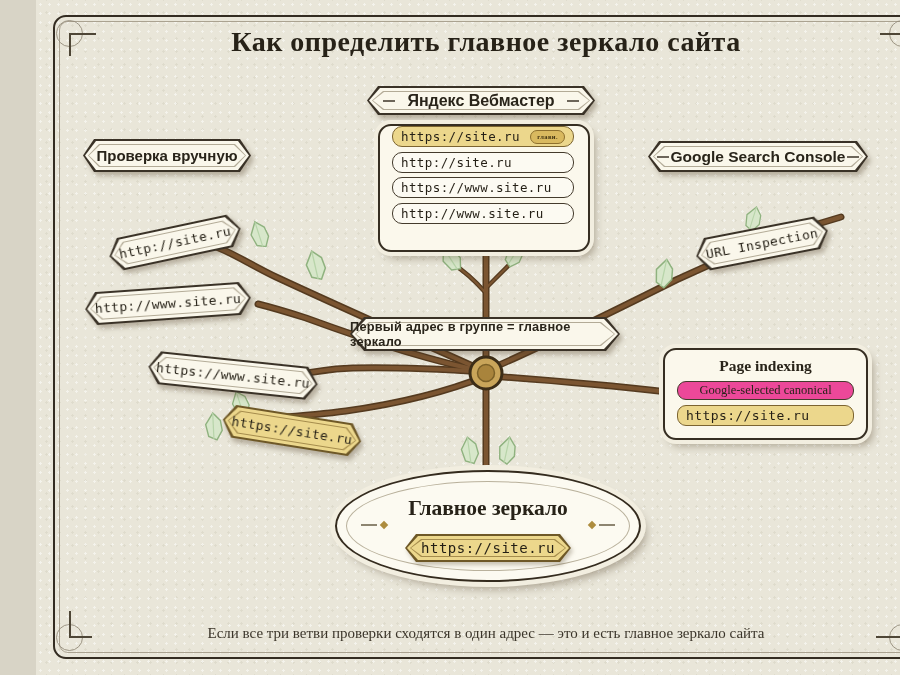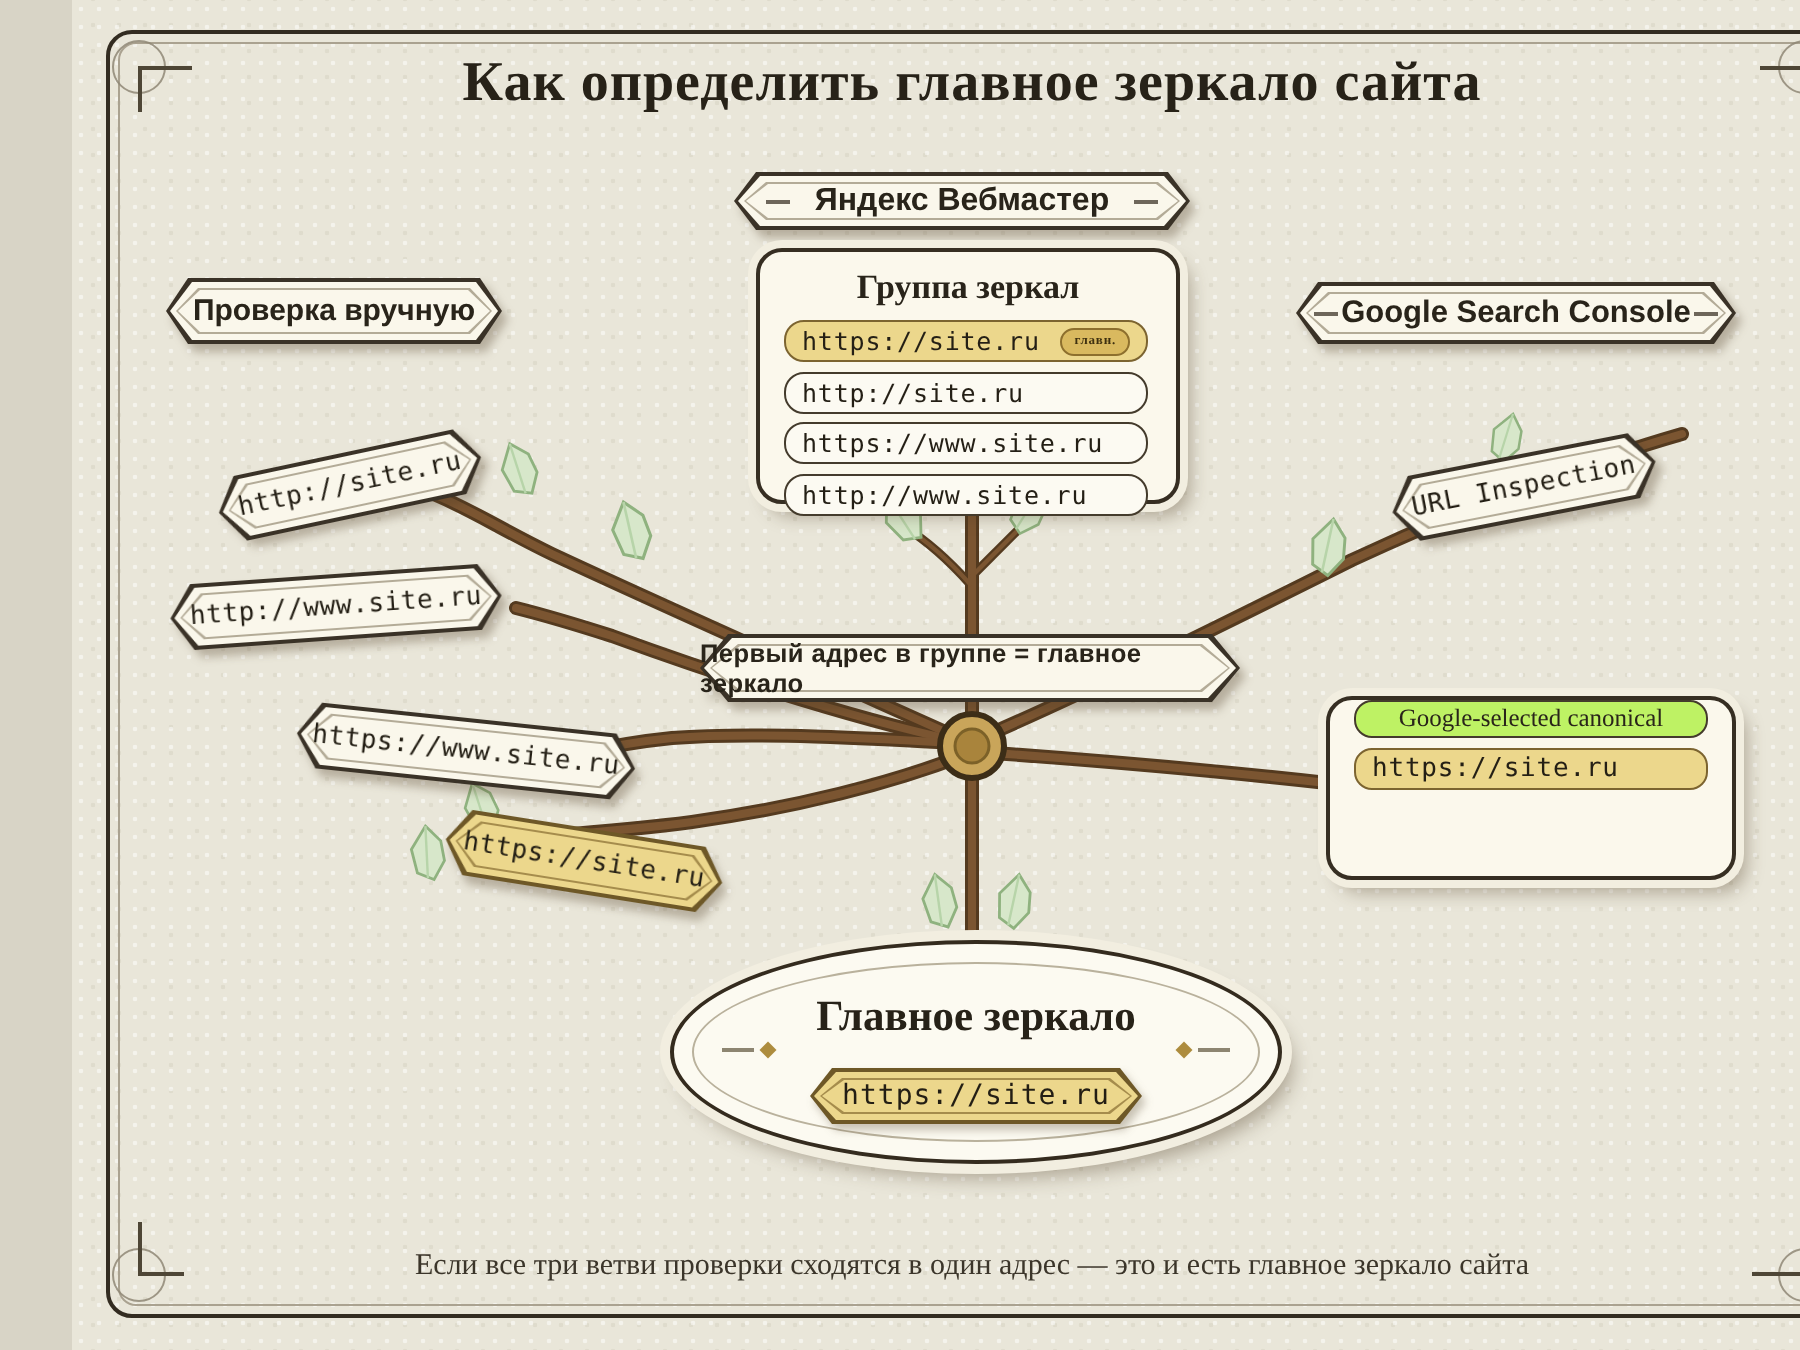--- a/index.html
+++ b/index.html
@@ -76,21 +76,21 @@
   .g-row{position:relative;height:19px;margin:0 14px 4.5px 12px;border:1.4px solid #44вc;
     border:1.4px solid #443b2c;border-radius:10px;background:#fcfaf2;
     display:flex;align-items:center;padding:0 8px;
     font-family:"DejaVu Sans Mono",monospace;font-size:12.5px;letter-spacing:.4px;color:#241f15;}
   .g-row.gold{background:#ecd78c;border-color:#7c6430;}
   .tag-main{margin-left:auto;height:12px;padding:0 6px;border-radius:7px;background:#d9b95f;
     border:1px solid #8d6f2d;font-family:"Liberation Serif",serif;font-weight:bold;font-size:6.5px;
     color:#3f3110;display:flex;align-items:center;letter-spacing:.4px;}
   .p-index{left:627px;top:348px;width:201px;height:88px;}
   .p-index .panel-title{font-size:15.5px;margin:7px 0 6px;}
-  .i-row{height:17px;margin:0 12px 5px;border:1.3px solid #443b2c;border-radius:9px;background:#bef264;
+  .i-row{height:17px;margin:0 12px 5px;border:1.3px solid #443b2c;border-radius:9px;background:#ec4899;
     display:flex;align-items:center;justify-content:flex-start;padding:0 8px;}
   .i-row.serif{font-size:12.5px;color:#29241a;justify-content:center;}
   .i-row.gold{height:19px;background:#ecd78c;border-color:#7c6430;
     font-family:"DejaVu Sans Mono",monospace;font-size:13px;letter-spacing:.4px;color:#241f15;}
   
   .ellipse{position:absolute;left:299px;top:470px;width:302px;height:108px;background:#fcfaf1;
     border:2px solid #342b1e;border-radius:50%;z-index:2;
     box-shadow:0 0 0 5px #f2eee0,5px 7px 10px rgba(75,58,32,.4);}
   .ellipse .inner{position:absolute;inset:9px;border:1px solid #b9b19c;border-radius:50%;}
   .e-title{position:absolute;top:24px;width:100%;text-align:center;font-weight:bold;font-size:21.5px;color:#272218;}
@@ -211,21 +211,20 @@
   </div>
   <div class="hex bg-manual">
     <span class="h-bg"></span>
       <span class="h-fill"></span>
       <span class="h-line"></span>
       <span class="h-core"></span>
     <span class="h-text b-serif">Проверка вручную</span>
   </div>
 
   <div class="panel p-group">
-    <div class="panel-title">Группа зеркал</div>
     <div class="g-row gold">
       <span>https://site.ru</span>
       <span class="tag-main">главн.</span>
     </div>
     <div class="g-row">
         <span>http://site.ru</span>
       </div>
     <div class="g-row">
         <span>https://www.site.ru</span>
       </div>
@@ -272,20 +271,21 @@
   </div>
   <div class="hex lab lab-5">
     <span class="h-bg"></span>
       <span class="h-fill"></span>
       <span class="h-line"></span>
       <span class="h-core"></span>
     <span class="h-text b-mono">URL Inspection</span>
   </div>
 
   <div class="panel p-index">
+    <div class="panel-title">Page indexing</div>
     <div class="i-row serif">
         <span>Google-selected canonical</span>
       </div>
     <div class="i-row gold">
         <span>https://site.ru</span>
       </div>
   </div>
 
   <div class="ellipse">
     <div class="inner"></div>

